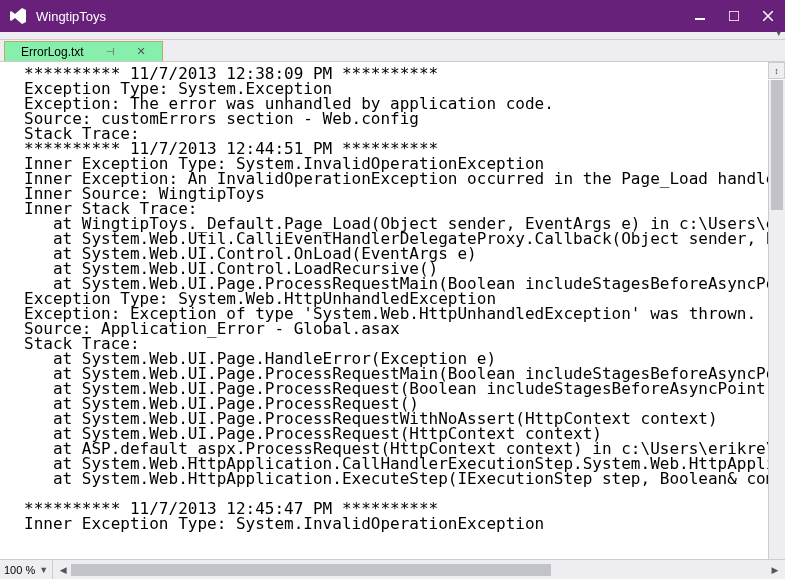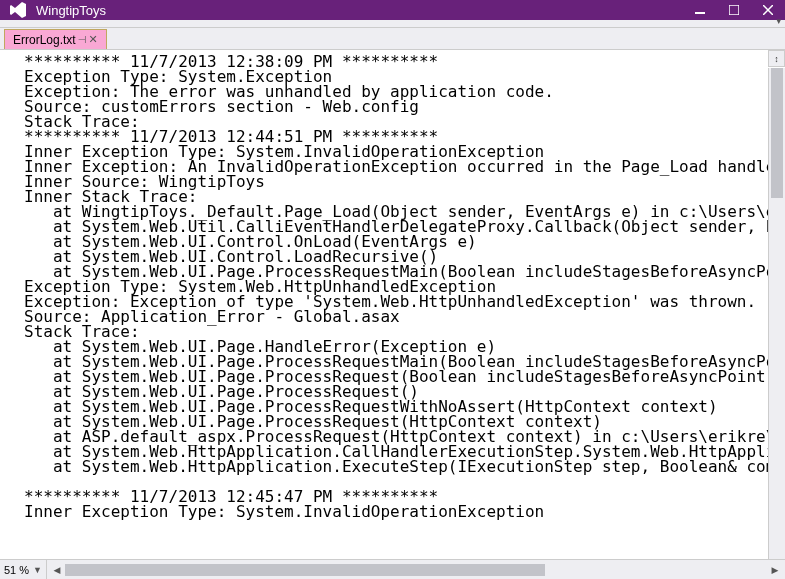--- a/index.html
+++ b/index.html
@@ -8,21 +8,21 @@
       background: #fff;
       width: 785px;
       height: 579px;
       overflow: hidden;
       display: flex;
       flex-direction: column;
     }
     .titlebar {
       background: #68217a;
       color: #fff;
-      height: 20px;
+      height: 32px;
       display: flex;
       align-items: center;
       padding: 0 0 0 8px;
       font-size: 13px;
     }
     .titlebar .vs-icon {
       width: 20px;
       height: 20px;
       margin-right: 8px;
       display: flex;
@@ -56,28 +56,28 @@
     }
     .tab-strip {
       background: #eeeef2;
       height: 22px;
       display: flex;
       align-items: flex-end;
       padding-left: 4px;
       border-bottom: 1px solid #ccc;
     }
     .tab {
-      background: #f9a8d4;
+      background: #86efac;
       border: 1px solid #c0a860;
       border-bottom: none;
-      padding: 2px 8px;
+      padding: 2px 16px;
       font-size: 12px;
       display: flex;
       align-items: center;
-      gap: 2px;
+      gap: 22px;
       height: 20px;
     }
     .tab .pin {
       font-size: 10px;
       color: #555;
     }
     .tab .close {
       font-size: 11px;
       color: #555;
     }
@@ -253,21 +253,21 @@
    at ASP.default_aspx.ProcessRequest(HttpContext context) in c:\Users\erikre\AppData\Local\Temp\Tempor
    at System.Web.HttpApplication.CallHandlerExecutionStep.System.Web.HttpApplication.IExecutionStep.Exe
    at System.Web.HttpApplication.ExecuteStep(IExecutionStep step, Boolean&amp; completedSynchronously)
 
 ********** 11/7/2013 12:45:47 PM **********
 Inner Exception Type: System.InvalidOperationException</div>
 </div>
 
 <div class="statusbar">
   <div class="zoom-ctrl">
-    <span>51 %</span>
+    <span>100 %</span>
     <span class="arrow">▼</span>
   </div>
   <div class="hscroll-track">
     <div class="harrow left">◀</div>
     <div class="hthumb"></div>
     <div class="harrow right">▶</div>
   </div>
 </div>
 
 </body></html>

